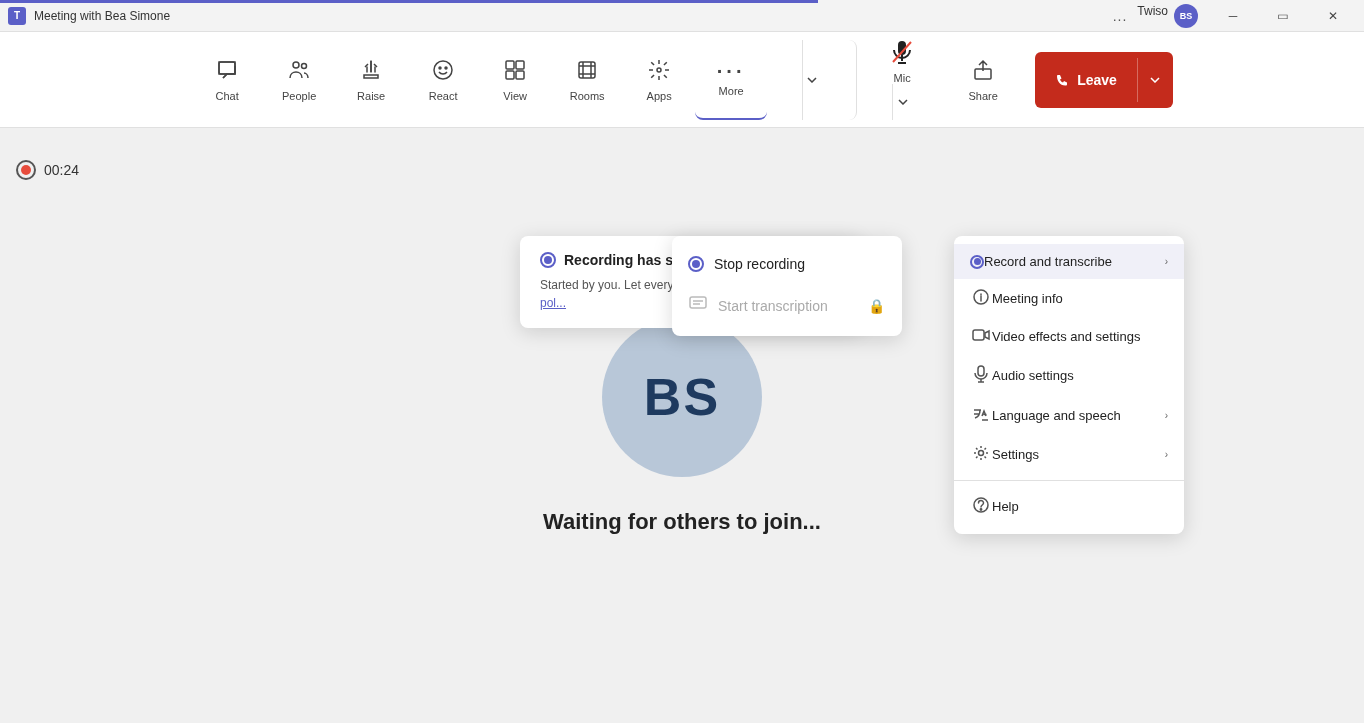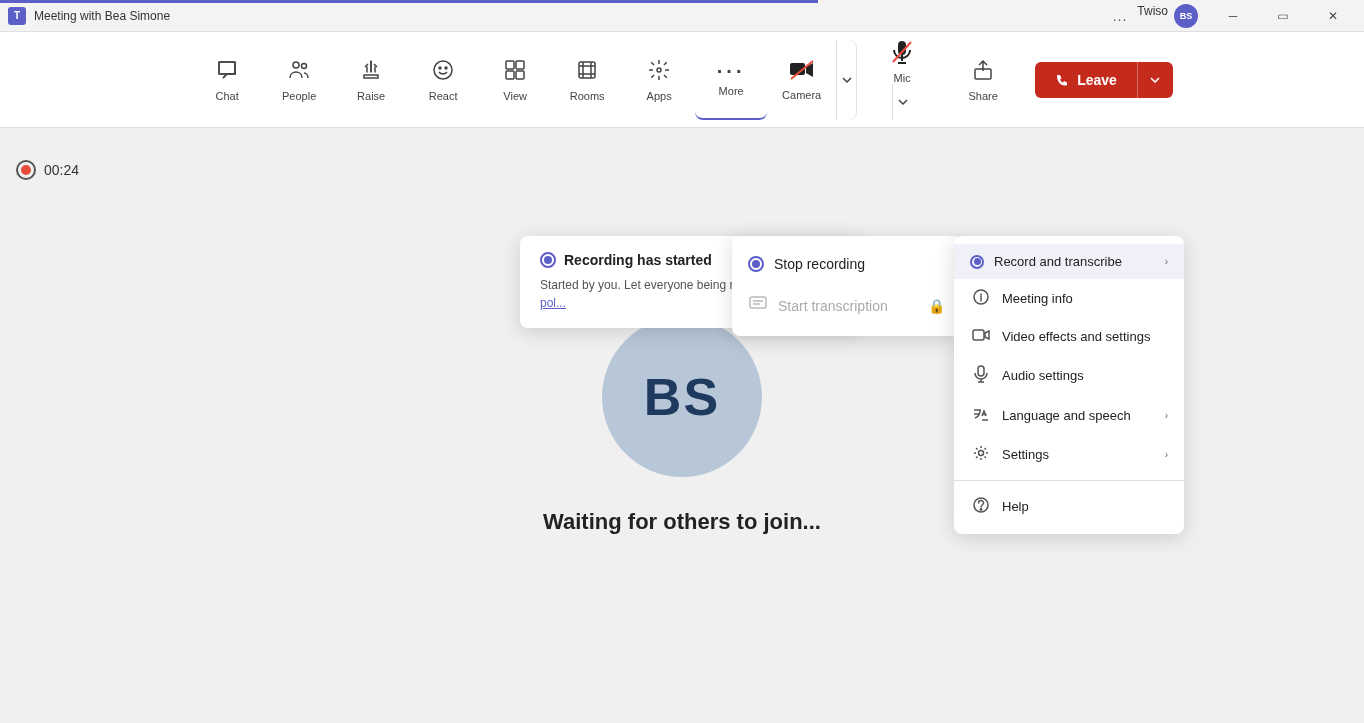--- a/index.html
+++ b/index.html
@@ -150,21 +150,21 @@
       color: #444;
       border-left: 1px solid #e0e0e0;
     }
     .leave-btn {
       display: flex;
       align-items: center;
       background: #c42b1c;
       color: white;
       border: none;
       border-radius: 6px;
-      height: 36px;
+      height: 56px;
       cursor: pointer;
       margin-left: 16px;
       overflow: hidden;
     }
     .leave-main {
       padding: 0 20px;
       font-size: 14px;
       font-weight: 600;
       display: flex;
       align-items: center;
@@ -296,21 +296,21 @@
     .popup-link {
       color: #5b5fc7;
       text-decoration: underline;
       cursor: pointer;
     }
 
     
     .stop-recording-menu {
       position: absolute;
       top: 108px;
-      left: 732px;
+      left: 672px;
       background: white;
       border-radius: 8px;
       box-shadow: 0 4px 20px rgba(0,0,0,0.15);
       padding: 8px 0;
       min-width: 230px;
       z-index: 300;
     }
     .stop-item {
       display: flex;
       align-items: center;
@@ -360,21 +360,20 @@
       background: white;
       border-radius: 8px;
       box-shadow: 0 4px 20px rgba(0,0,0,0.15);
       padding: 8px 0;
       min-width: 230px;
       z-index: 300;
     }
     .more-item {
       display: flex;
       align-items: center;
-      gap: 10px;
       padding: 10px 16px;
       cursor: pointer;
       font-size: 13px;
       color: #222;
       position: relative;
     }
     .more-item.active { background: #f0f0f8; }
     .more-item .m-icon {
       font-size: 15px;
       color: #555;
@@ -529,32 +528,20 @@
     </div>
     <span class="toolbar-label">Apps</span>
   </div>
 
   <div class="toolbar-item active">
     <div class="toolbar-icon" style="font-size:20px;letter-spacing:3px;color:#444;font-weight:bold;">···</div>
     <span class="toolbar-label">More</span>
   </div>
 
   <div class="toolbar-item camera-item" style="border-right:1px solid #e0e0e0;">
-    <div class="cam-main">
-      <div>
-        <svg width="26" height="22" viewBox="0 0 26 22" fill="none">
-          <rect x="0" y="0" width="26" height="22" fill="none"></rect>
-
-          <rect x="1" y="4" width="15" height="12" rx="2" fill="#222"></rect>
-          <polygon points="17,8 24,4 24,18 17,14" fill="#222"></polygon>
-          <line x1="2" y1="20" x2="24" y2="2" stroke="#e74c3c" stroke-width="2"></line>
-        </svg>
-      </div>
-      <span class="toolbar-label">Camera</span>
-    </div>
     <div class="cam-dropdown">
       <svg width="10" height="6" viewBox="0 0 10 6">
           <path d="M1 1l4 4 4-4" stroke="#444" stroke-width="1.5" fill="none"></path>
         </svg>
     </div>
   </div>
 
   <div class="toolbar-item mic-item">
     <div class="cam-main">
       <div>

